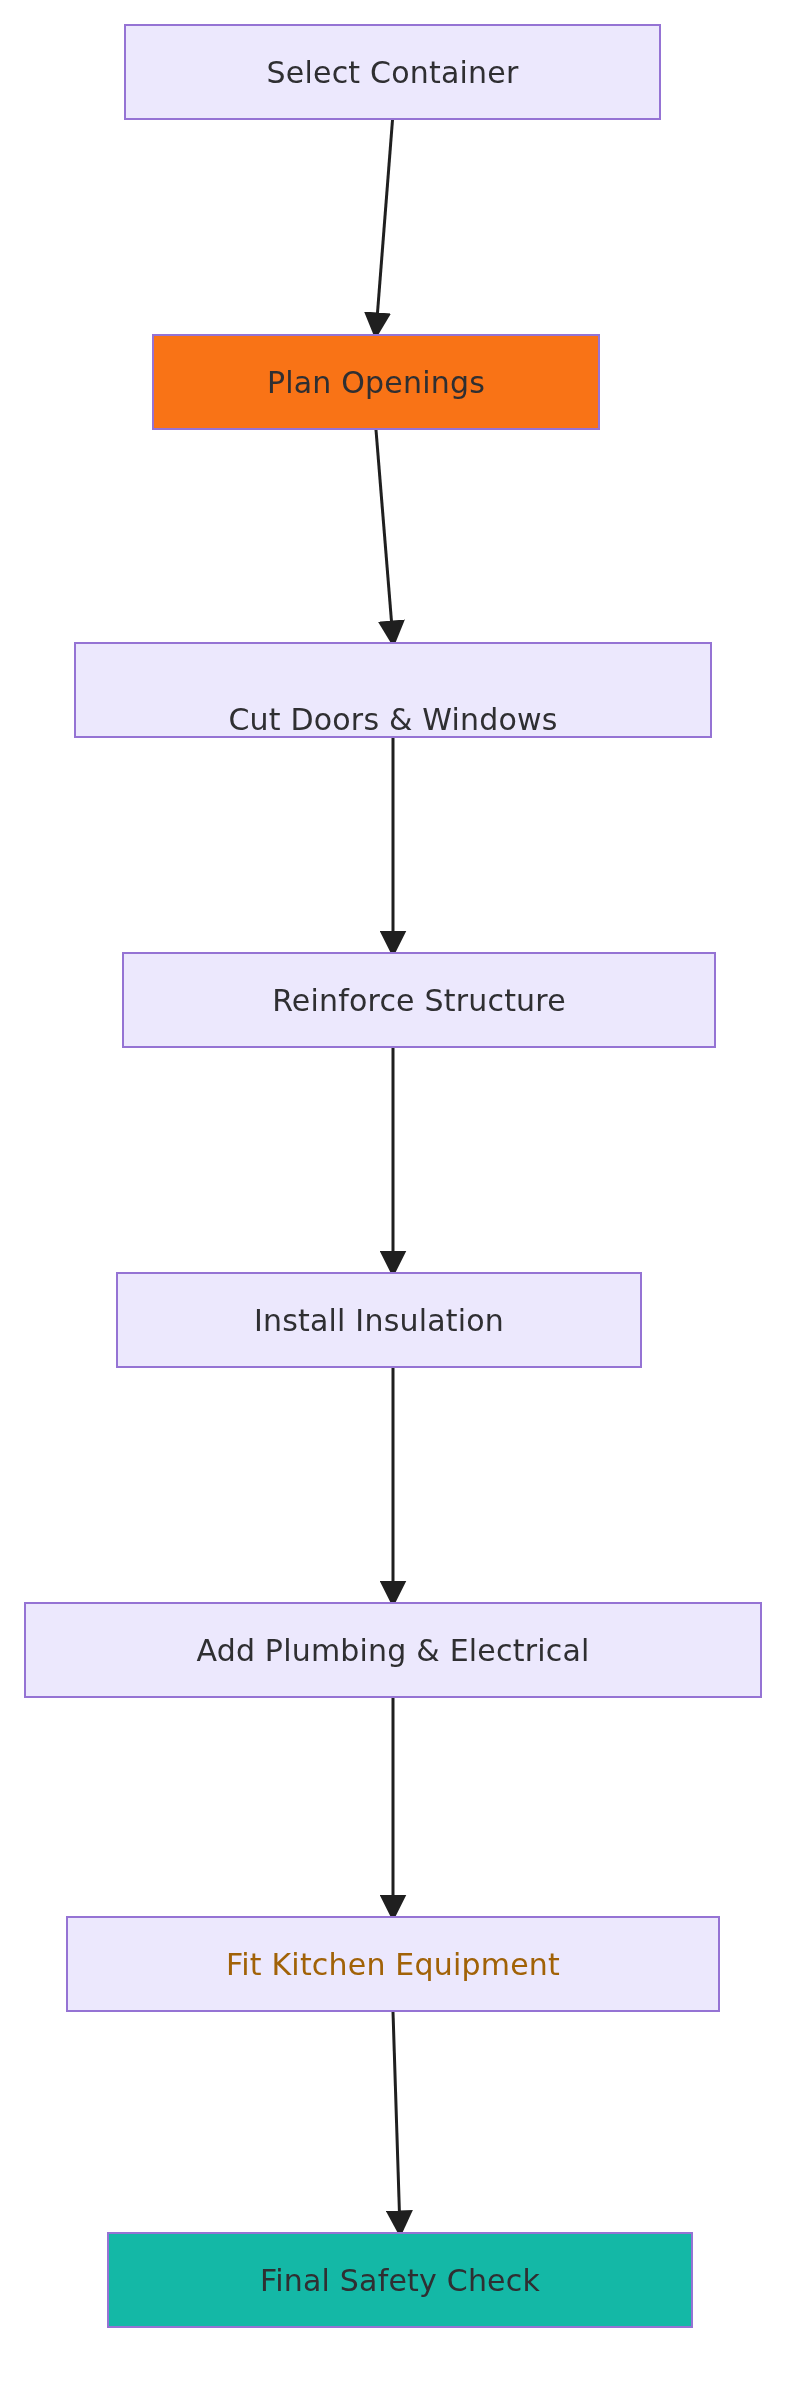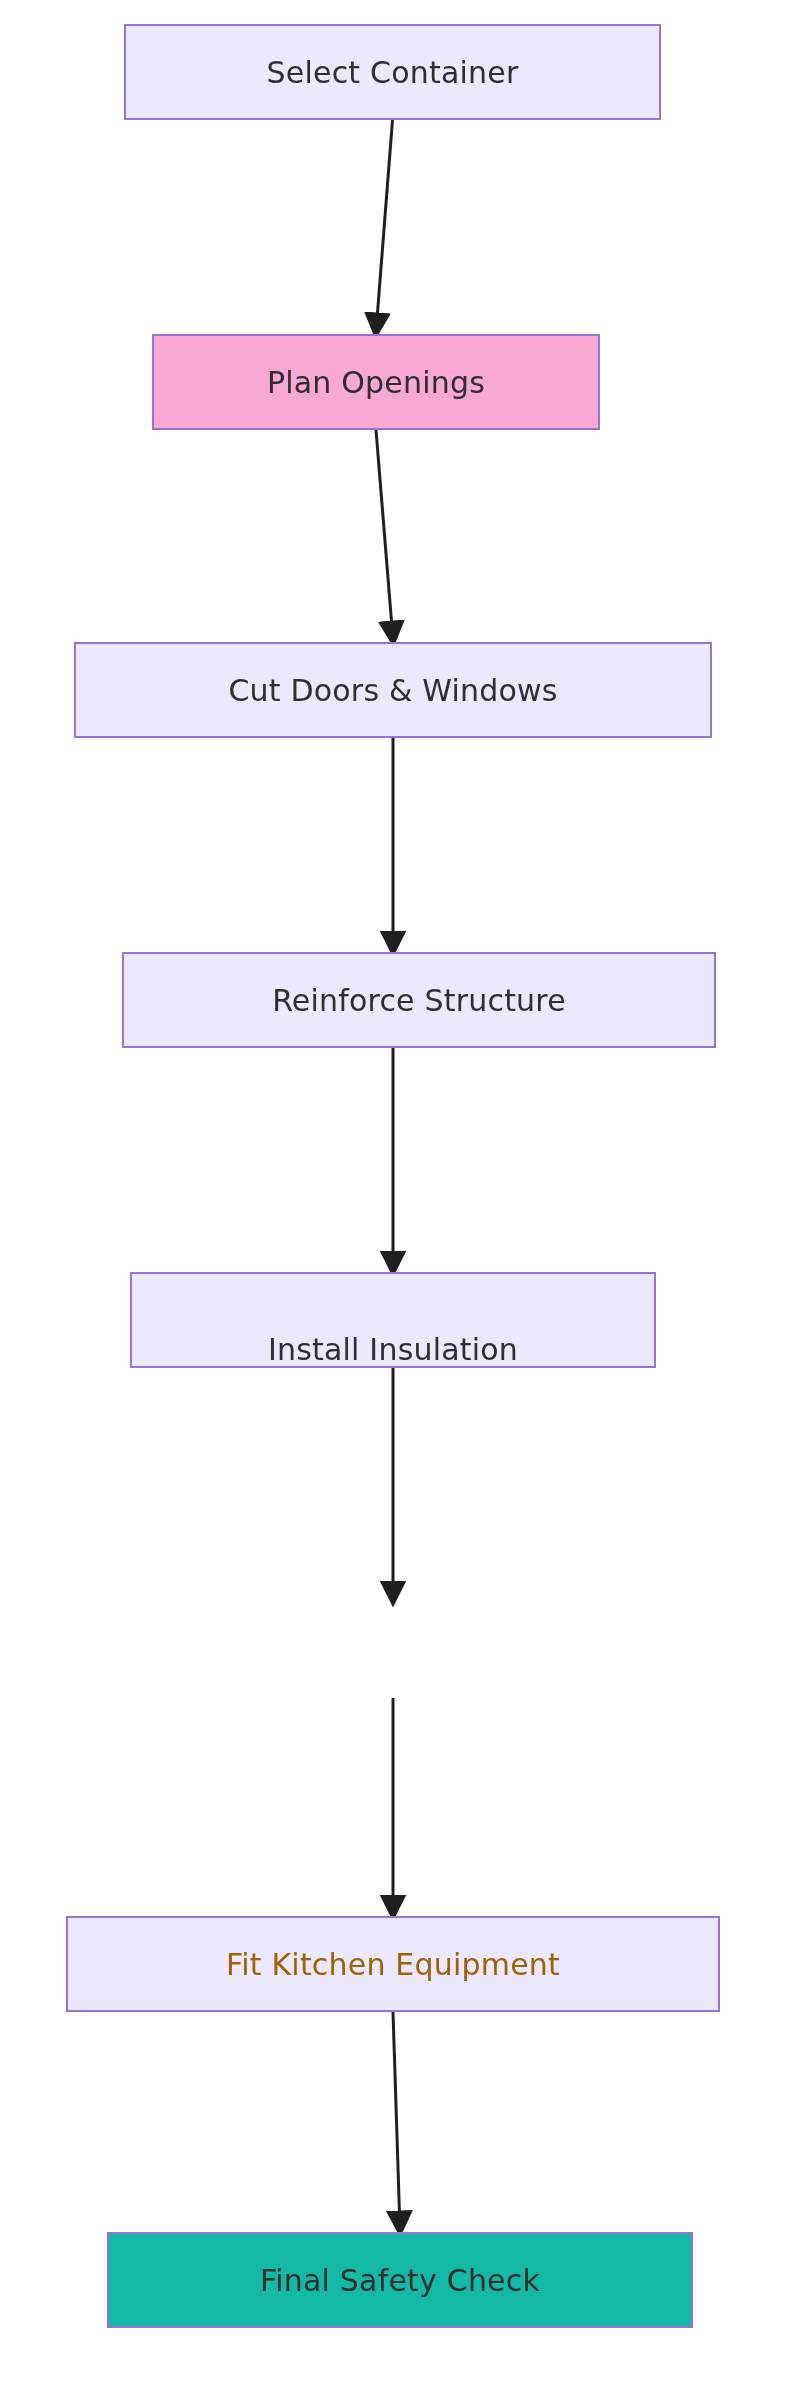--- a/index.html
+++ b/index.html
@@ -67,36 +67,39 @@
         <line x1="393" y1="1368" x2="393" y2="1600" stroke="#1f1f1f" stroke-width="3" marker-end="url(#arrowhead)"></line>
         <line x1="393" y1="1698" x2="393" y2="1914" stroke="#1f1f1f" stroke-width="3" marker-end="url(#arrowhead)"></line>
         <line x1="393" y1="2012" x2="400" y2="2230" stroke="#1f1f1f" stroke-width="3" marker-end="url(#arrowhead)"></line>
       </g>
   </svg>
 
   <div class="node" style="left: 124px; top: 24px; width: 537px; height: 96px; background: rgb(236, 232, 253); border-color: rgb(149, 115, 212);">
     <span class="node-label" style="color: rgb(47, 47, 50);">Select Container</span>
   </div>
 
-  <div class="node" style="left: 152px; top: 334px; width: 448px; height: 96px; background: #f9a8d4; border-color: rgb(149, 115, 212);">
+  <div class="node" style="left: 152px; top: 334px; width: 448px; height: 96px; background: #f97316; border-color: rgb(149, 115, 212);">
     <span class="node-label" style="color: rgb(47, 47, 50);">Plan Openings</span>
   </div>
 
-  <div class="node" style="left: 74px; top: 642px; width: 638px; height: 96px; background: rgb(236, 232, 253); border-color: rgb(149, 115, 212);">
+  <div class="node" style="left: 74px; top: 642px; width: 638px; height: 96px; background: rgb(236, 232, 253); border-color: rgb(149, 115, 212); align-items: flex-end;">
     <span class="node-label" style="color: rgb(47, 47, 50);">Cut Doors &amp; Windows</span>
   </div>
 
   <div class="node" style="left: 96px; top: 952px; width: 594px; height: 96px; background: rgb(236, 232, 253); border-color: rgb(149, 115, 212); margin-left: 26px;">
     <span class="node-label" style="color: rgb(47, 47, 50);">Reinforce Structure</span>
   </div>
 
-  <div class="node" style="left: 130px; top: 1272px; width: 526px; height: 96px; background: rgb(236, 232, 253); border-color: rgb(149, 115, 212); align-items: flex-end;">
+  <div class="node" style="left: 116px; top: 1272px; width: 526px; height: 96px; background: rgb(236, 232, 253); border-color: rgb(149, 115, 212);">
     <span class="node-label" style="color: rgb(47, 47, 50);">Install Insulation</span>
   </div>
 
+  <div class="node" style="left: 24px; top: 1602px; width: 738px; height: 96px; background: rgb(236, 232, 253); border-color: rgb(149, 115, 212);">
+    <span class="node-label" style="color: rgb(47, 47, 50);">Add Plumbing &amp; Electrical</span>
+  </div>
 
   <div class="node" style="left: 66px; top: 1916px; width: 654px; height: 96px; background: rgb(236, 232, 253); border-color: rgb(149, 115, 212);">
     <span class="node-label" style="color: #a16207;">Fit Kitchen Equipment</span>
   </div>
 
   <div class="node" style="left: 107px; top: 2232px; width: 586px; height: 96px; background: #14b8a6; border-color: rgb(149, 115, 212);">
     <span class="node-label" style="color: rgb(47, 47, 50);">Final Safety Check</span>
   </div>
 
 </div>

